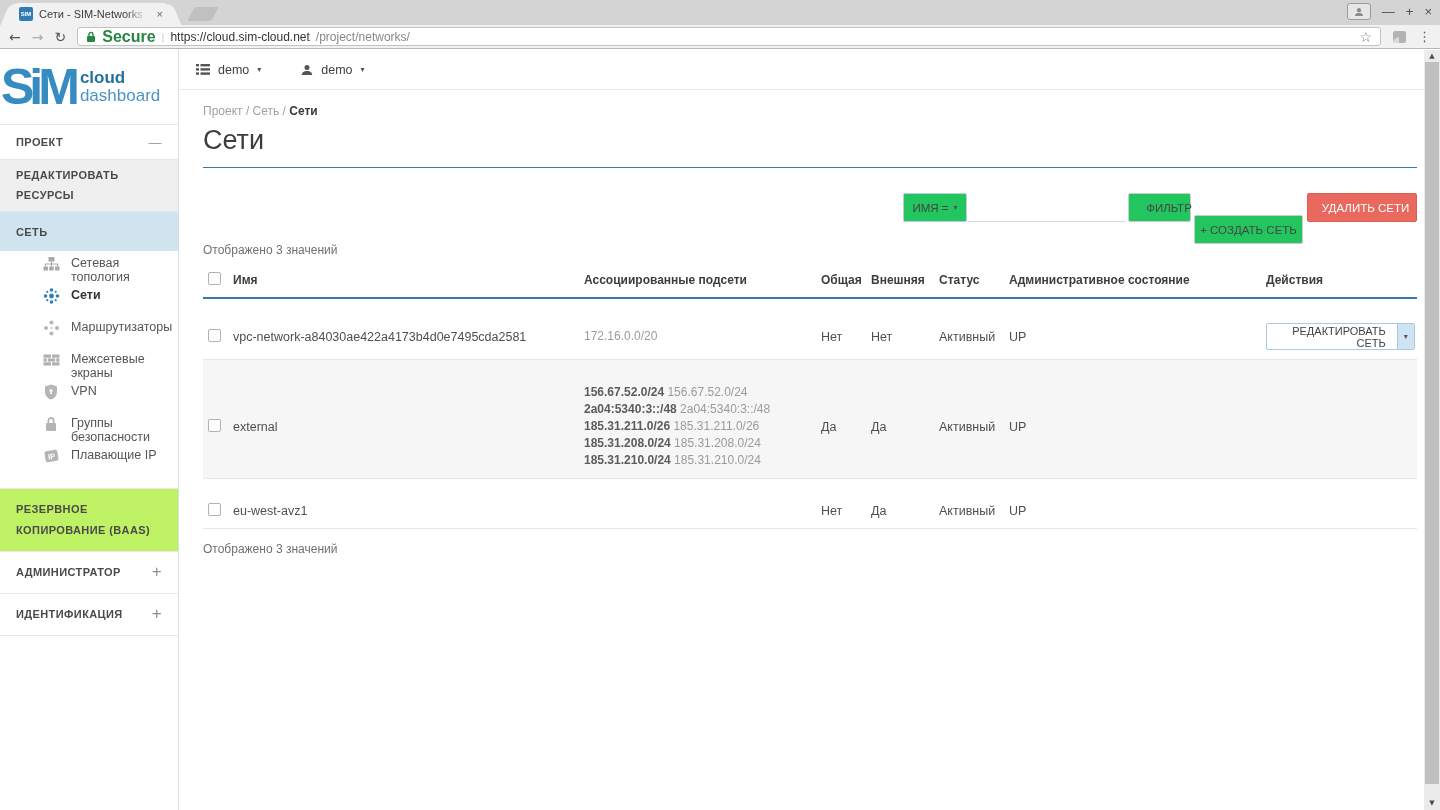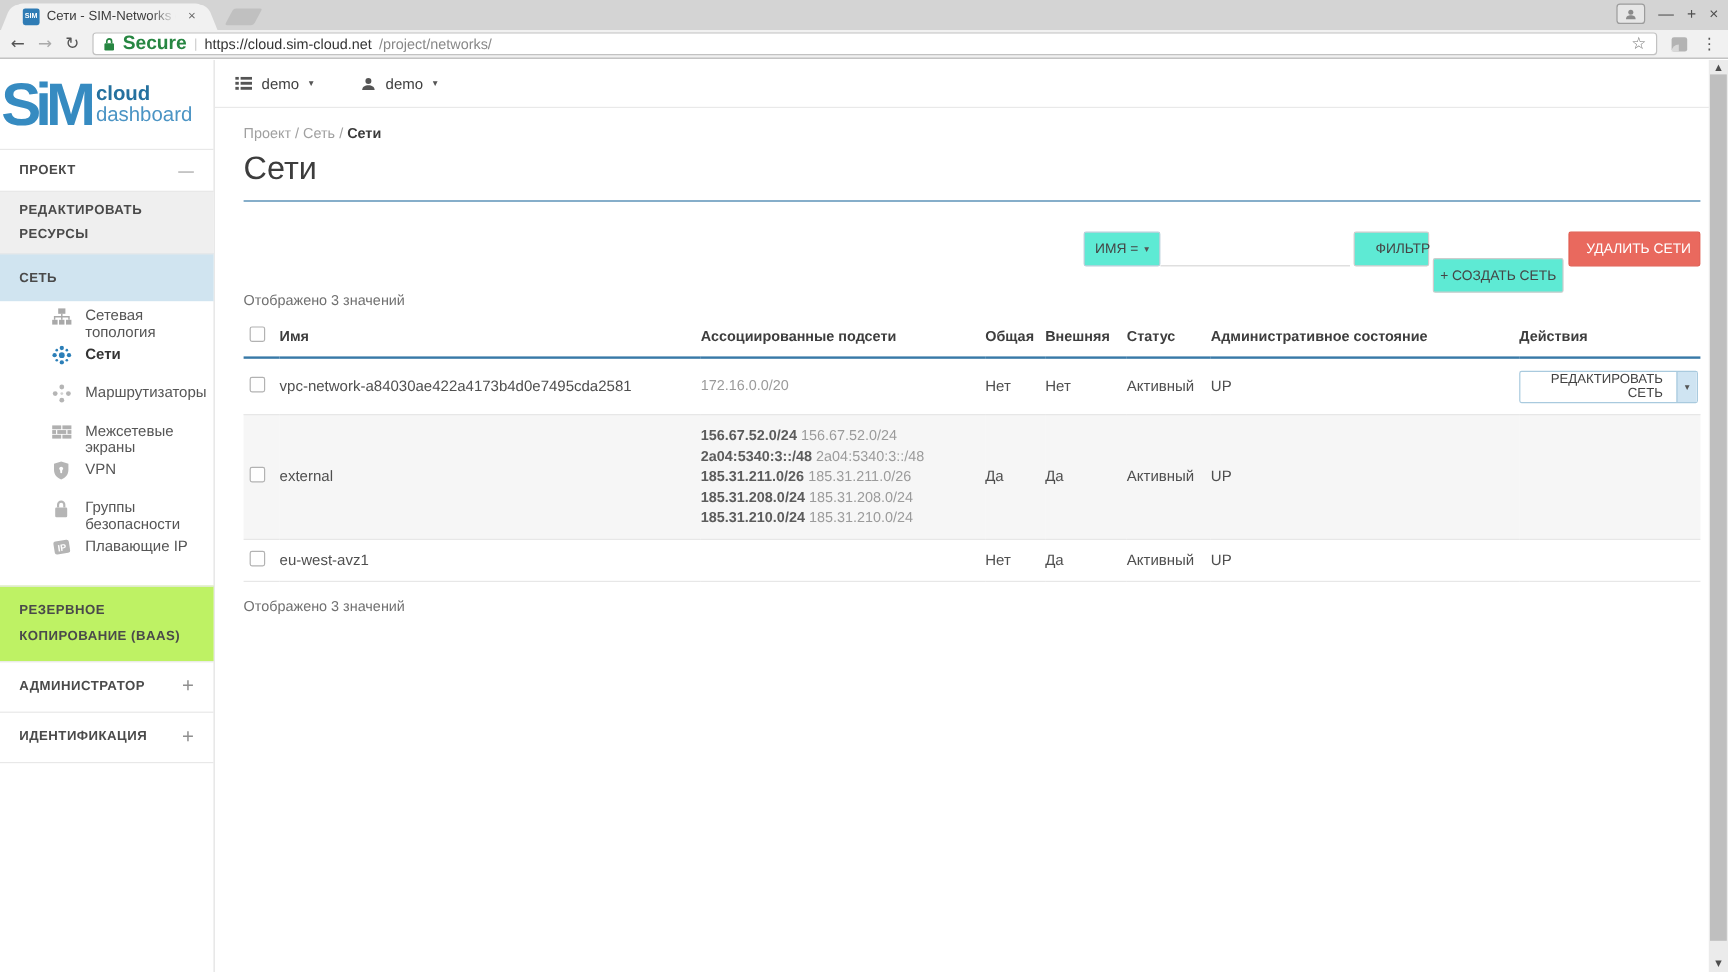--- a/index.html
+++ b/index.html
@@ -72,32 +72,32 @@
   .menu { display:flex; align-items:center; gap:8px; font-size:12.5px; color:#3f3f3f; }
   .caret { font-size:8px; color:#555; font-family:"DejaVu Sans",sans-serif; }
   .content { padding:0 7px 0 24px; }
   .breadcrumb { margin-top:14px; font-size:12px; color:#a0a0a0; }
   .breadcrumb .cur { color:#3a3a3a; font-weight:bold; }
   .page-title { font-size:27px; font-weight:400; color:#3d3d3d; margin-top:7px; }
   .title-rule { border-bottom:1px solid #3879a7; margin-top:11px; }
 
   .filter-bar { display:flex; justify-content:flex-end; align-items:center; margin-top:25px; height:29px; }
   .btn { height:29px; display:inline-flex; align-items:center; justify-content:center; font-size:11.5px;
-         color:#454545; background:#5eead4; border:1px solid #ccc; border-radius:2px; padding:0 13px; white-space:nowrap; }
+         color:#454545; background:#22c55e; border:1px solid #ccc; border-radius:2px; padding:0 13px; white-space:nowrap; }
   .btn-namefilter { border-color:#b7ced9; width:64px; gap:5px; }
   .filter-input { width:158px; height:28px; border:none; border-bottom:1px solid #d8d8d8; background:transparent; margin-right:3px; }
   .btn-filter { width:63px; margin-right:3px;padding-left:32px; }
   .btn-create { width:109px; margin-right:4px;margin-top:44px; }
   .btn-delete { width:110px; background:#e9695e; border-color:#e15d51; color:#fff; gap:7px; }
 
   .count { font-size:12px; color:#707070; margin-top:21px; }
   table.networks { width:100%; border-collapse:collapse; table-layout:fixed; margin-top:8px; }
   .networks th { font-size:12px; font-weight:bold; color:#3d3d3d; text-align:left; padding:7px 2px 9px 0;
          border-bottom:2px solid #3879a7; }
-  .networks td { font-size:12.5px; color:#4f4f4f; padding:9px 2px 9px 0; border-top:1px solid #e7e7e7; vertical-align:middle; }
+  .networks td { font-size:12.5px; color:#4f4f4f; padding:24px 2px 9px 0; border-top:1px solid #e7e7e7; vertical-align:middle; }
   .networks tbody tr:first-child td { border-top:none; }
   .networks tbody tr:last-child td { border-bottom:1px solid #e7e7e7; }
   .row-alt { background:#f6f6f6; }
   .cb { width:13px; height:13px; border:1px solid #b2b2b2; border-radius:2px; background:#fefefe; display:inline-block; margin-left:5px; }
   .name-cell { color:#565656; }
   .subnet-line { line-height:17px; font-size:12px; }
   .subnet-label { font-weight:bold; color:#5c5c5c; }
   .subnet-cidr { color:#9b9b9b; }
   .cell-actions { text-align:right; }
   .edit-btn { display:inline-flex; height:27px; border:1px solid #a9cade; border-radius:2px; overflow:hidden; background:#fff; }

